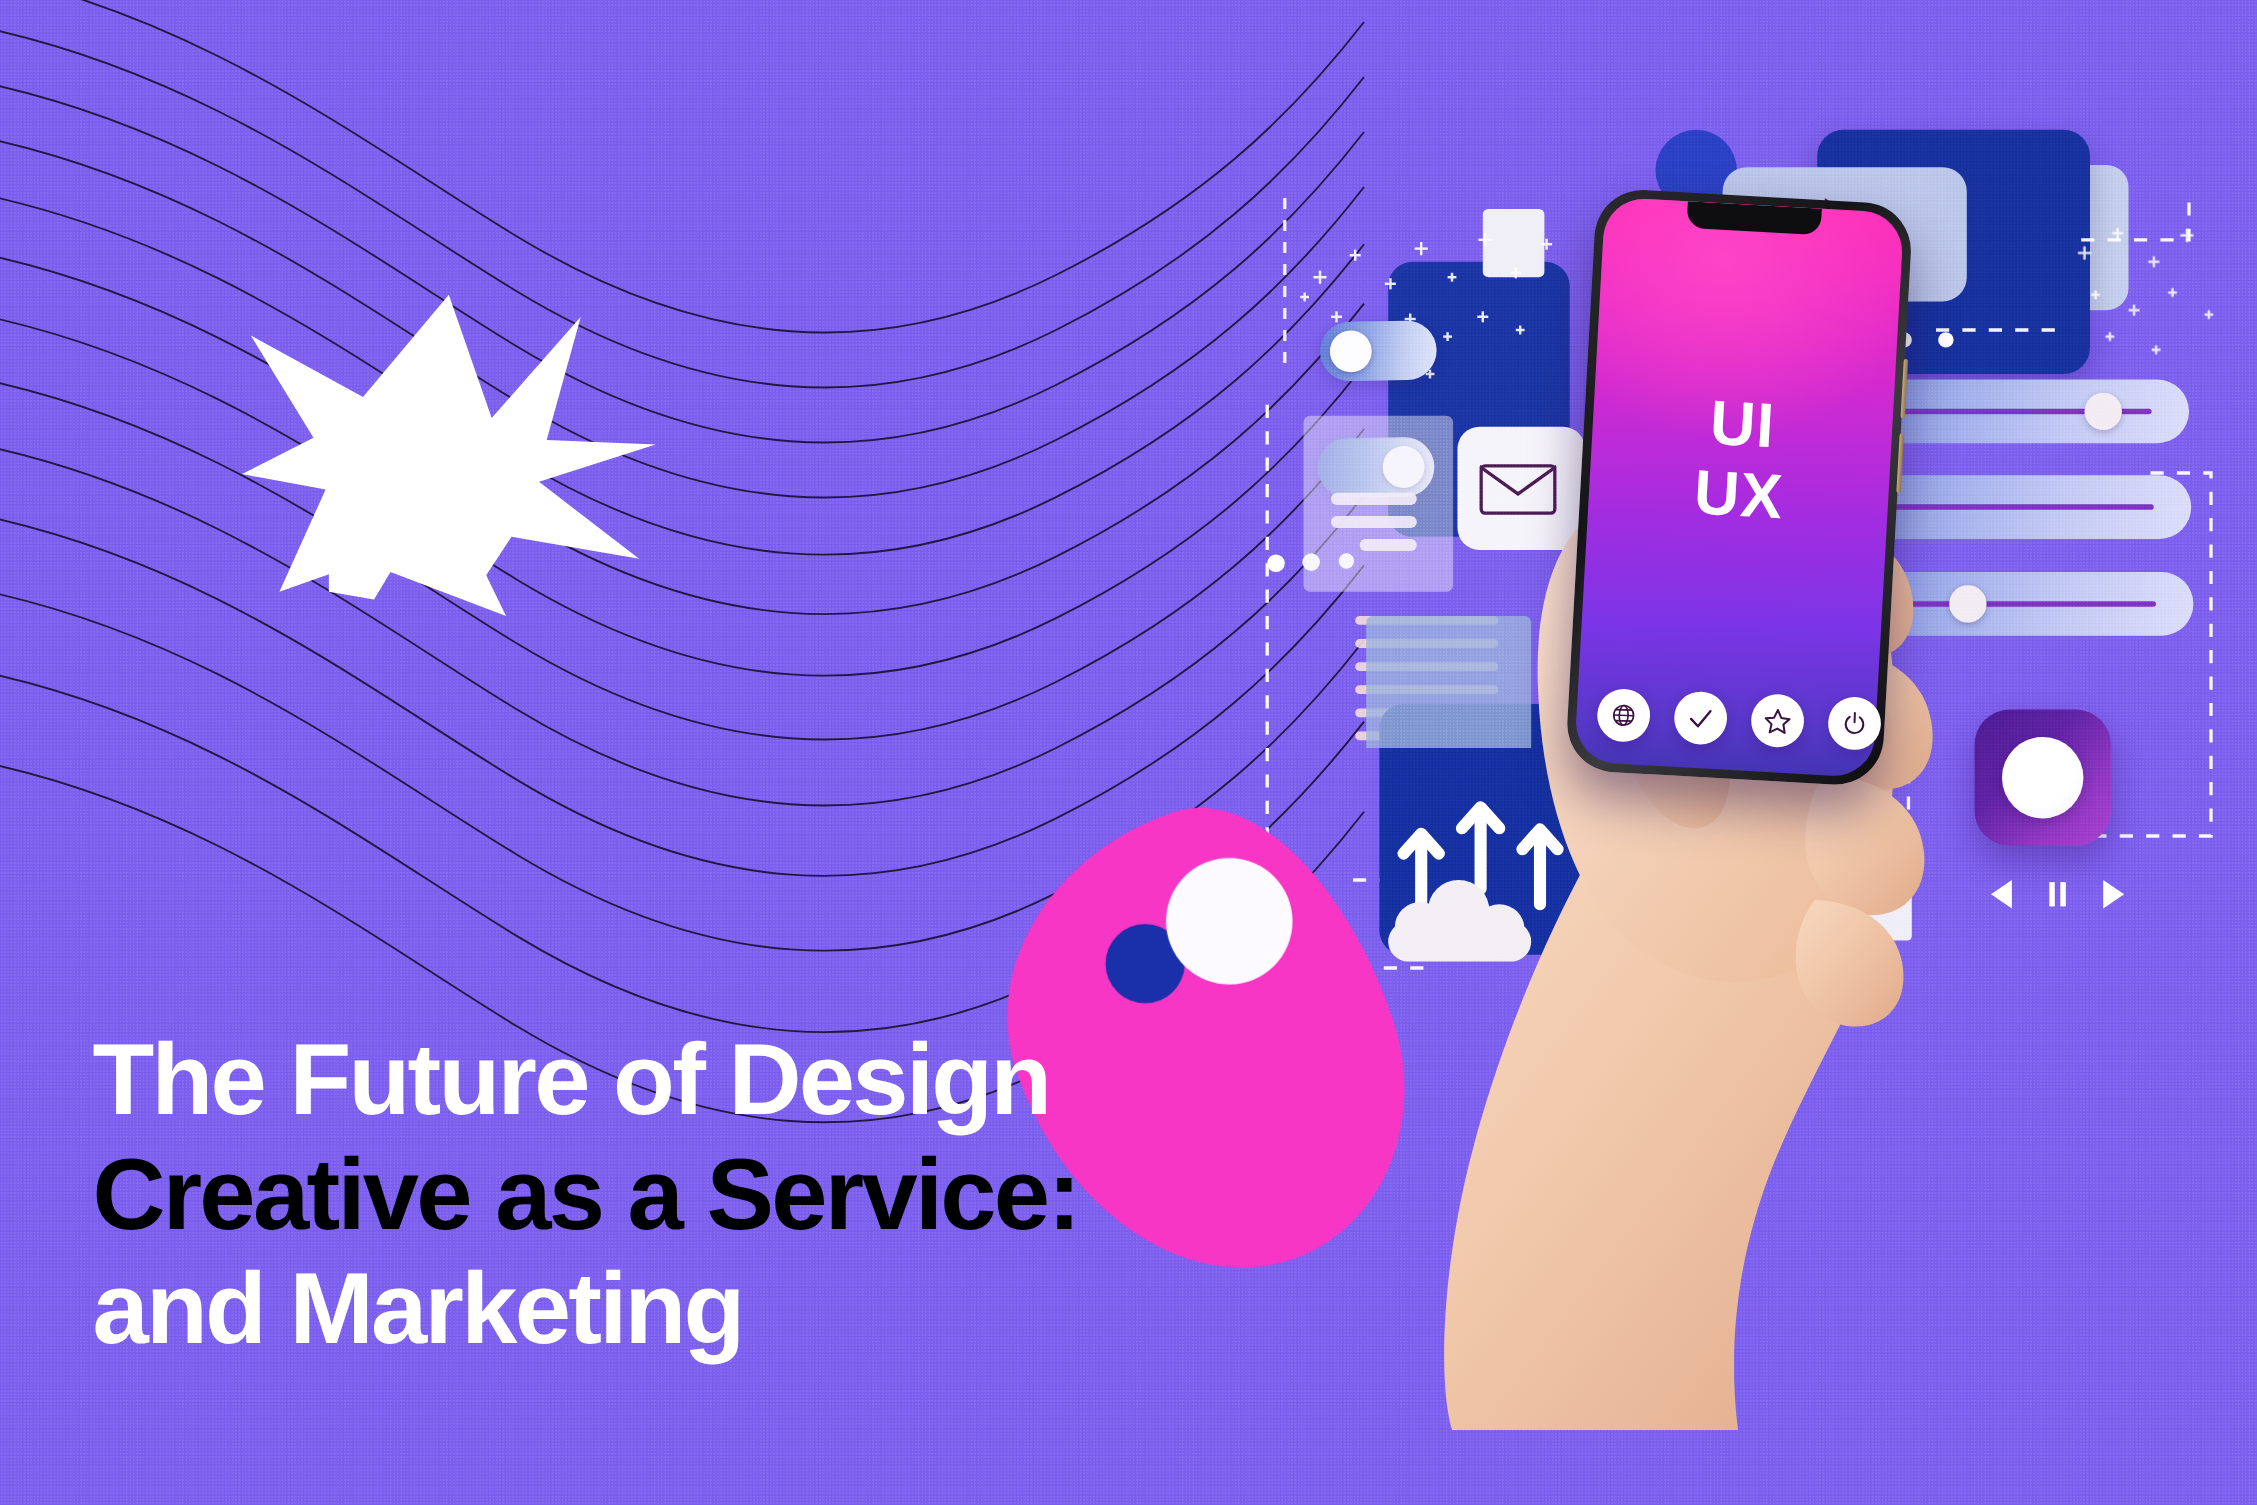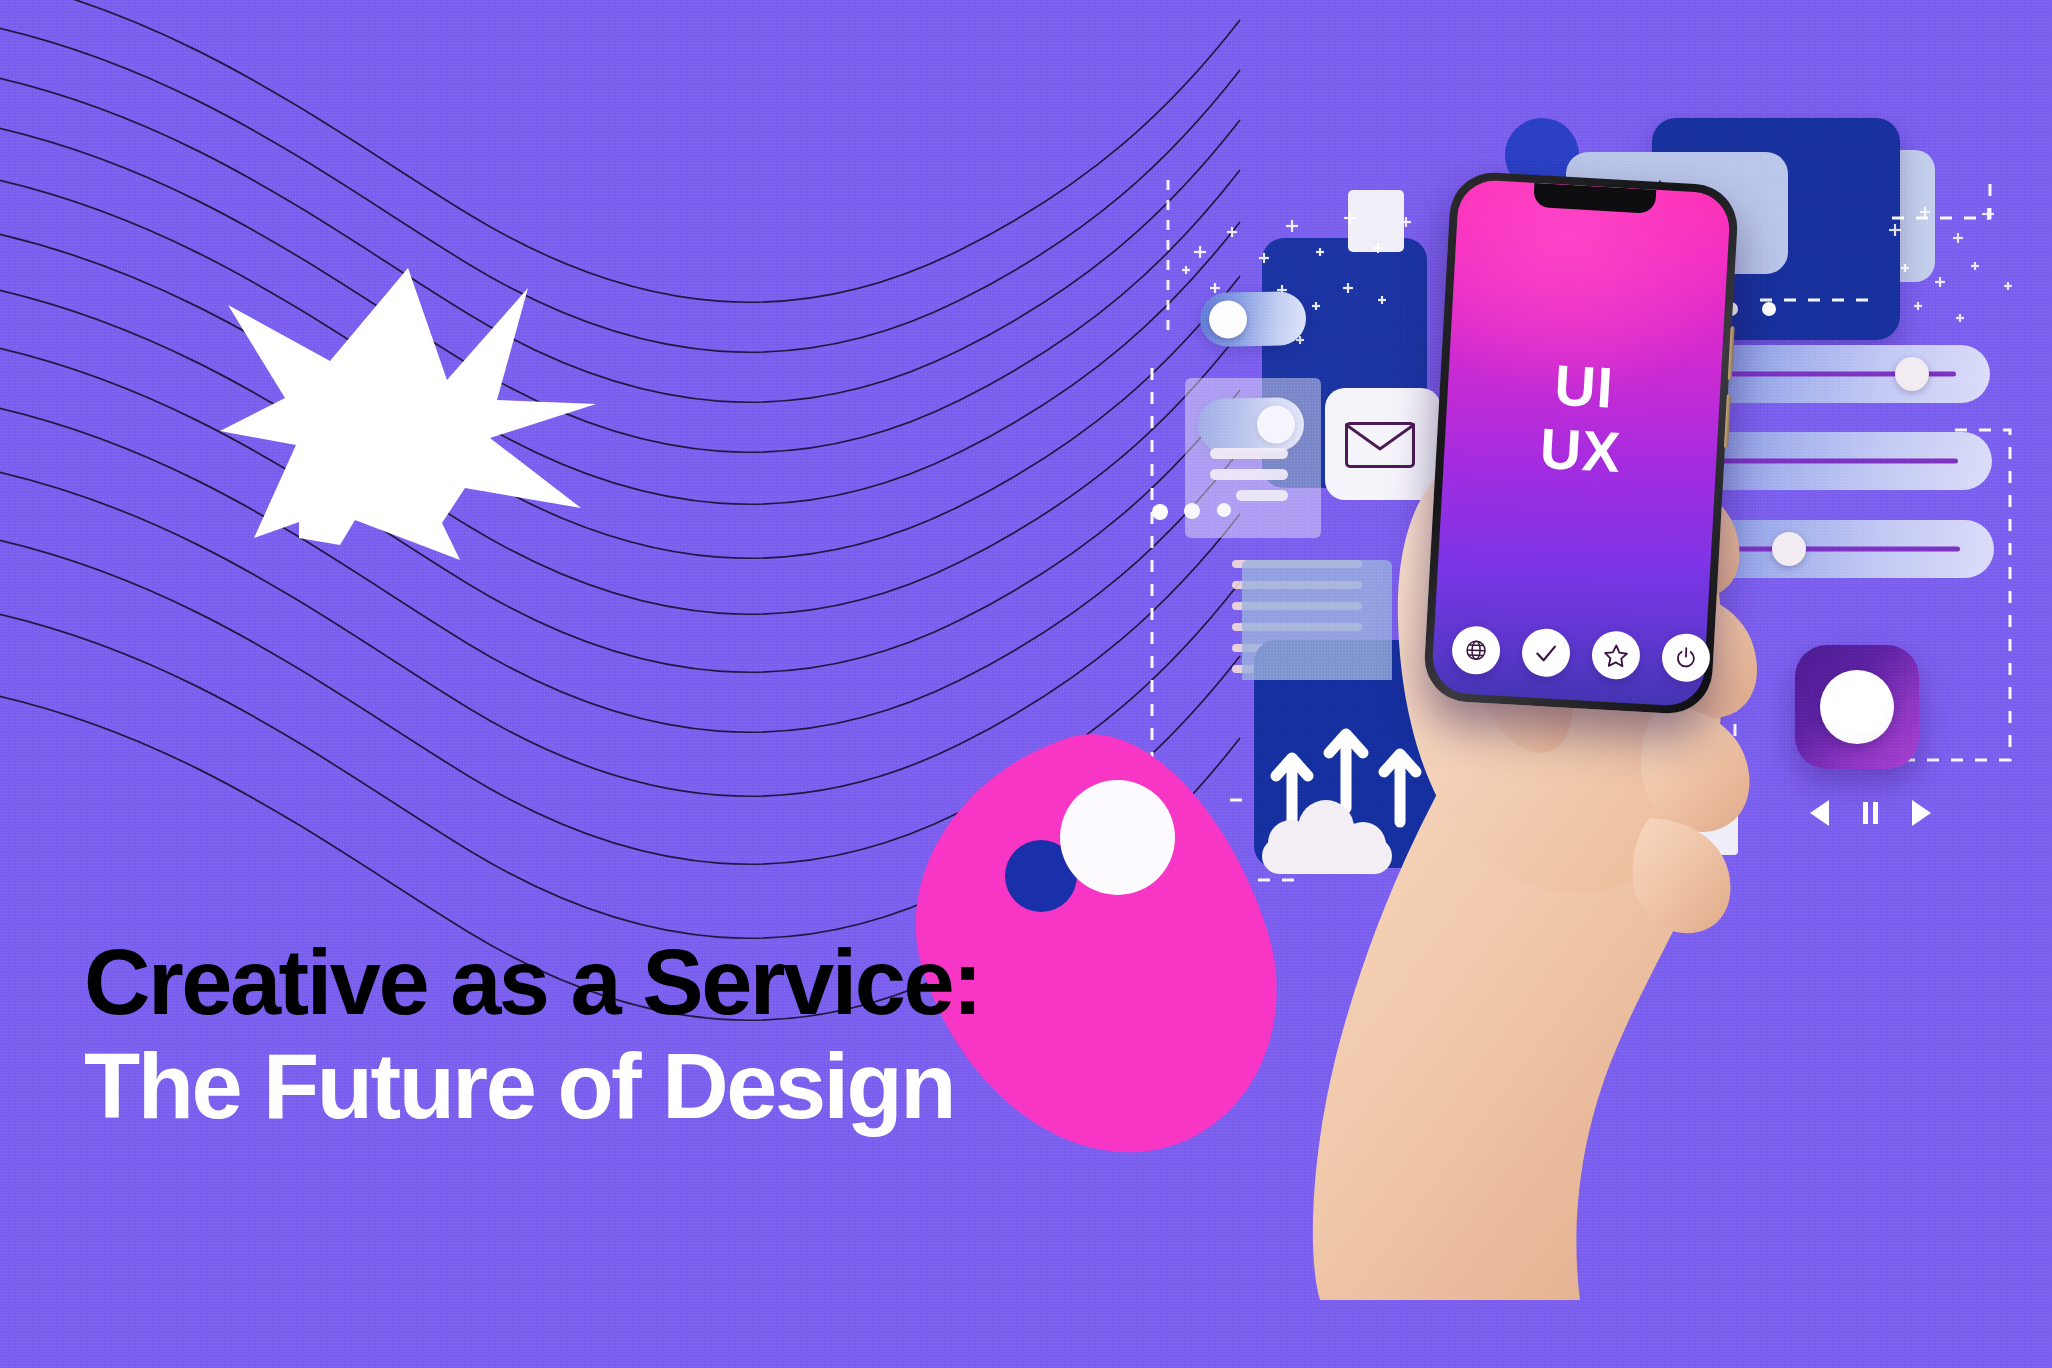--- a/index.html
+++ b/index.html
@@ -660,18 +660,19 @@
   <div id="transport">
     <div class="tri-l"></div>
     <div class="pause">
         <i></i>
         <i></i>
       </div>
     <div class="tri-r"></div>
   </div>
 
   <div id="headline">
+    <div class="line l2">The Future of Design</div>
     <div class="line l1">Creative as a Service:</div>
-    <div class="line l2">The Future of Design</div>
+    <div class="line l3">and Marketing</div>
   </div>
 
   <div id="grain"></div>
 </div>
 
 </body></html>

